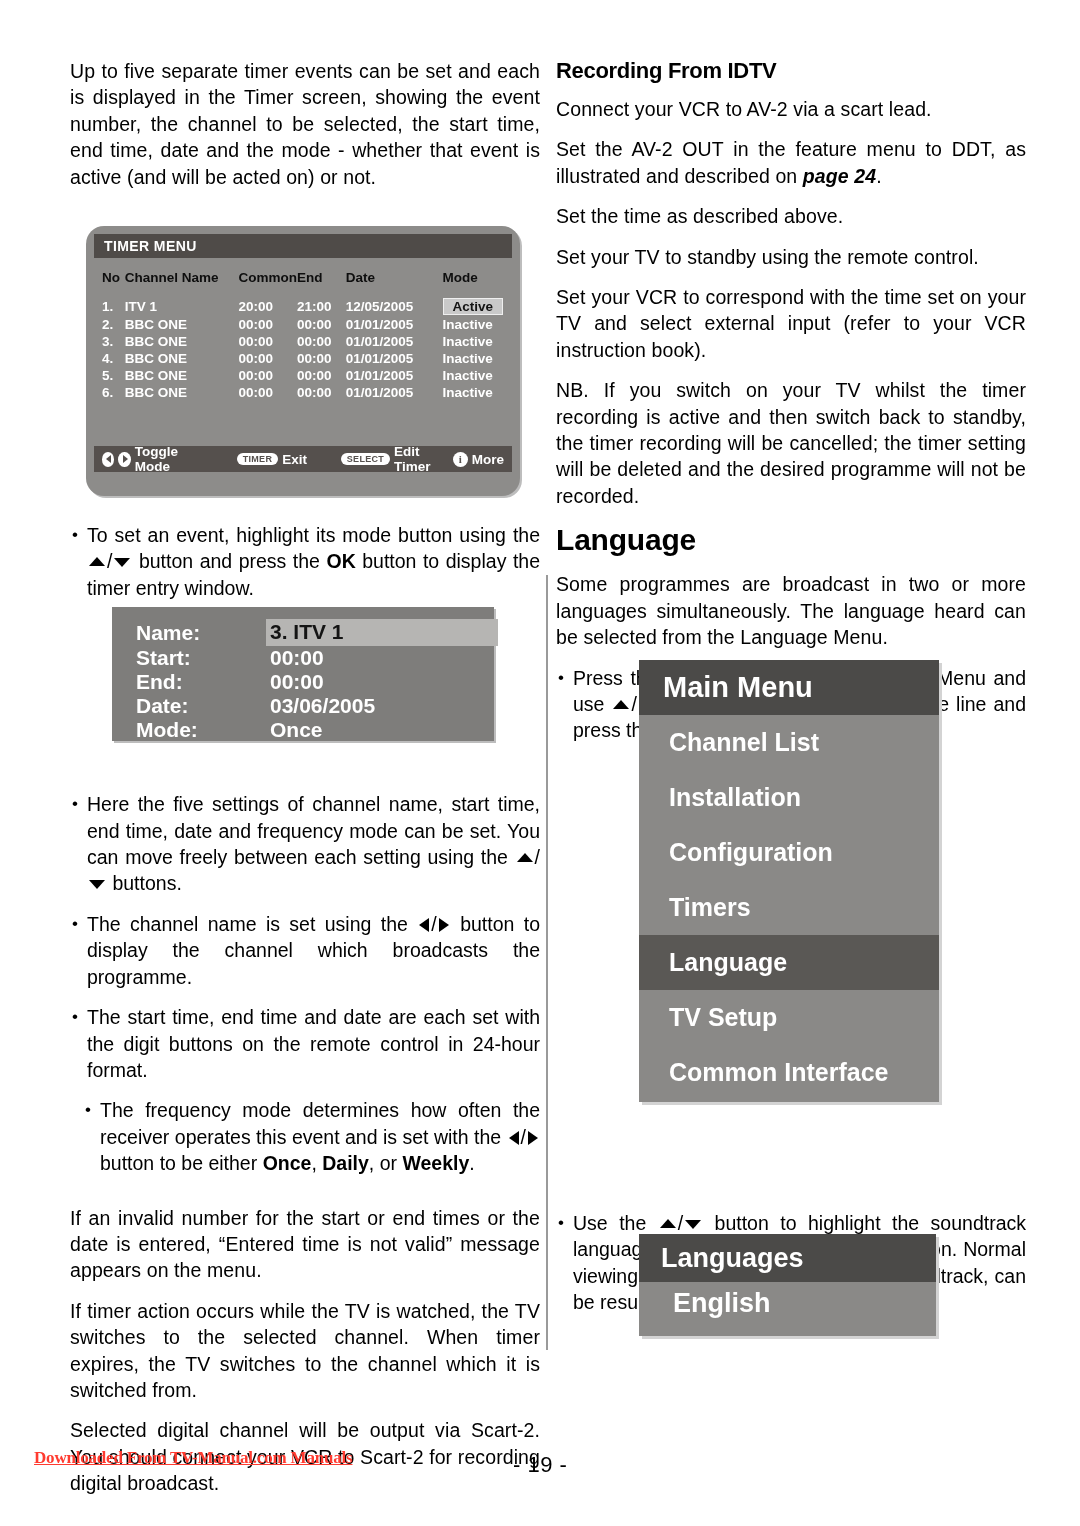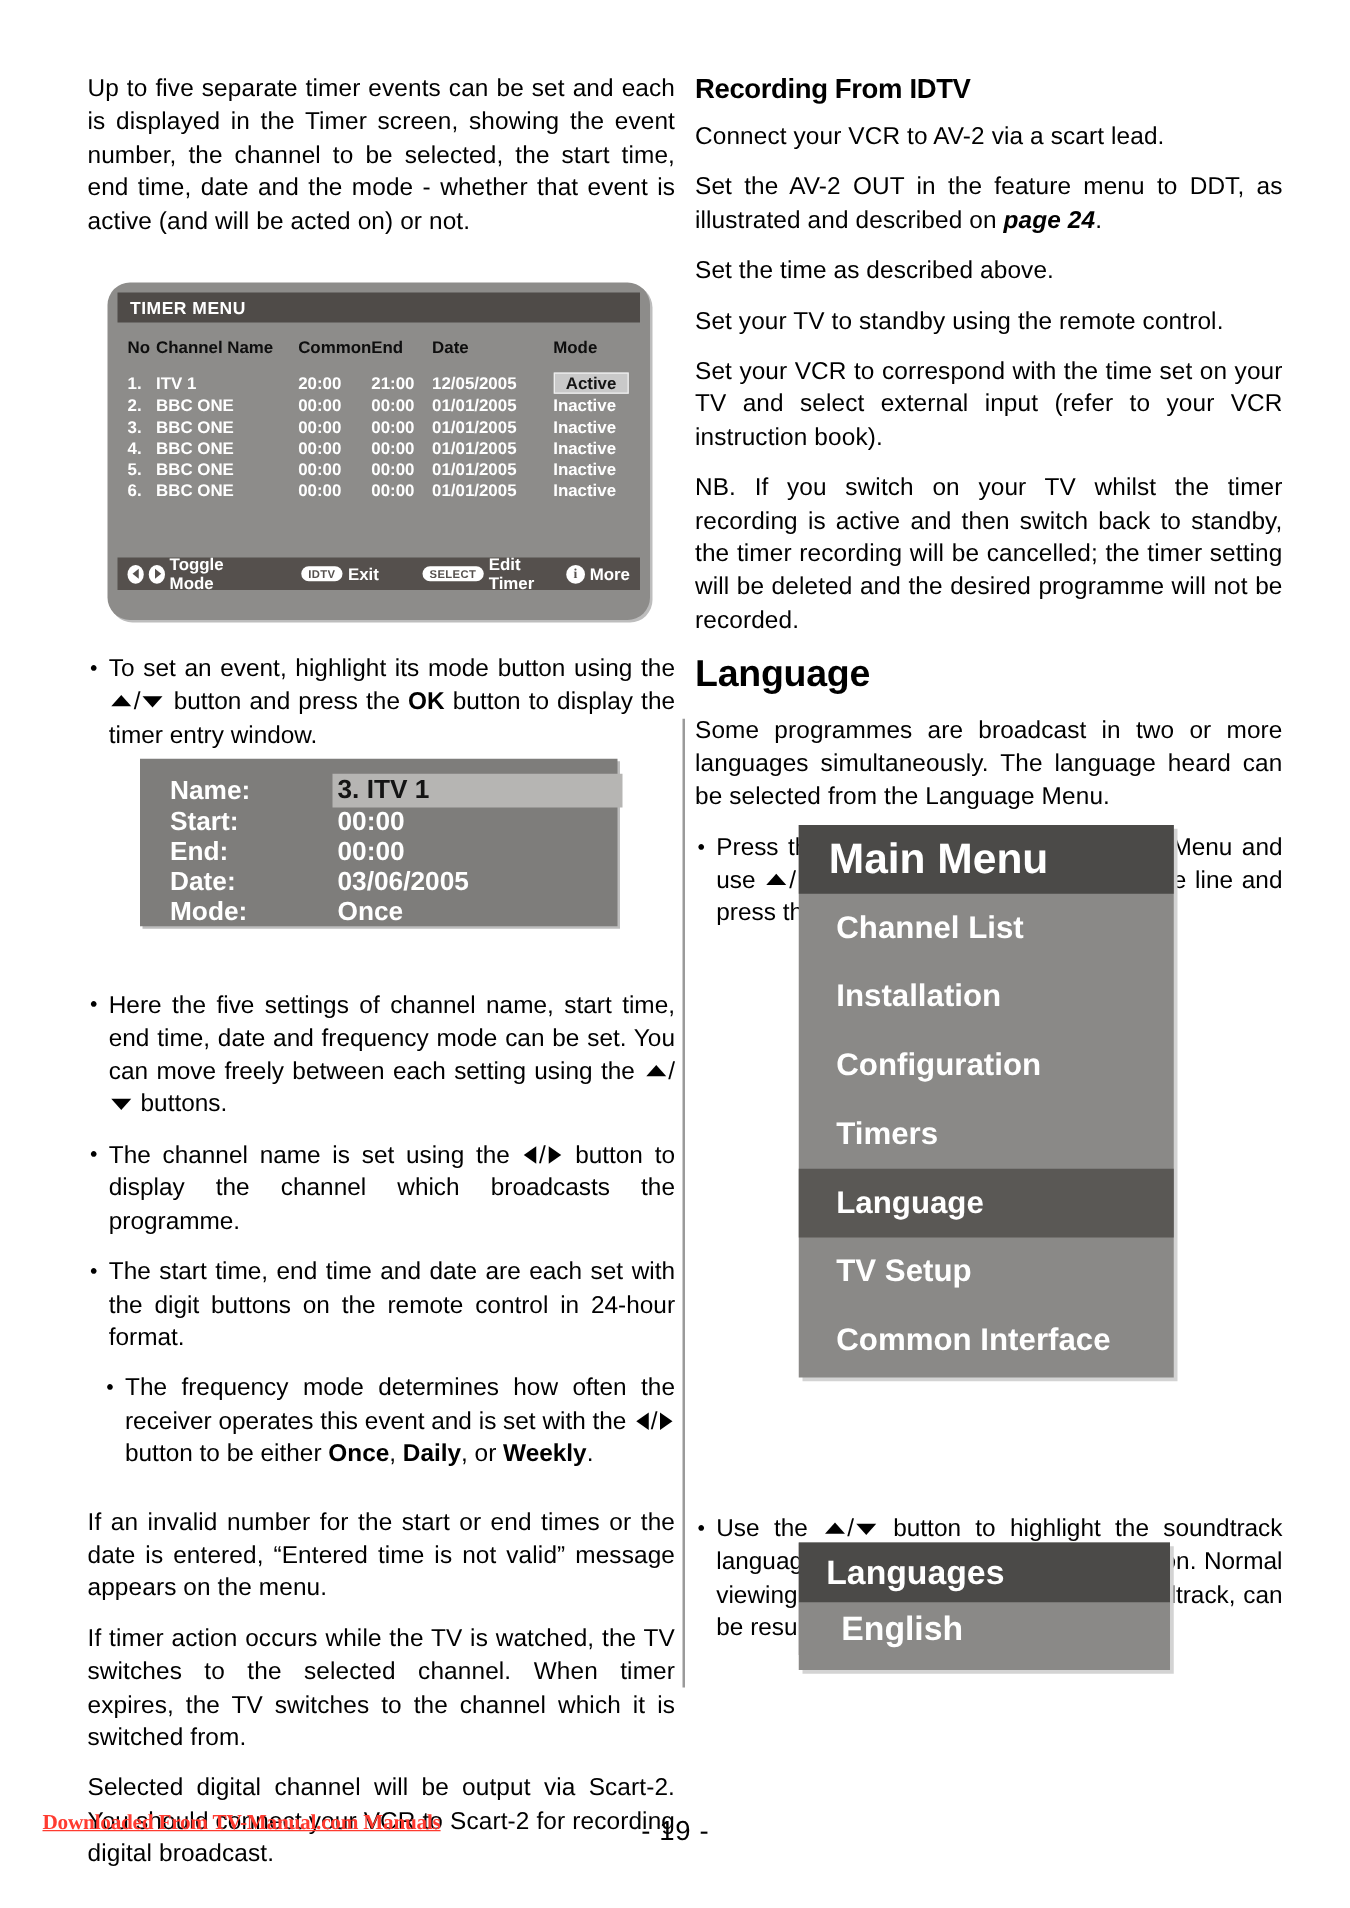--- a/index.html
+++ b/index.html
@@ -248,21 +248,21 @@
     position:absolute;
     left:639px; top:660px;
     width:300px; height:442px;
     background:#8a8987;
     box-shadow:3px 3px 0 #d3d3d3;
   }
   .osd-main .mtitle {
     height:55px;
     background:#4b4a48;
     color:#ffffff;
-    font-size:34px;
+    font-size:29px;
     font-weight:bold;
     line-height:55px;
     padding-left:24px;
   }
   .osd-main .mitem {
     height:55px;
     line-height:55px;
     color:#ffffff;
     font-size:25px;
     font-weight:bold;
@@ -483,21 +483,21 @@
     </table>
 
     <div class="statusbar">
       <div class="sb-item">
         <span class="circ l"></span>
         <span class="circ r"></span>
         <span>Toggle Mode</span>
       </div>
       <div class="sb-gap"></div>
       <div class="sb-item">
-        <span class="pill">IDTV</span>
+        <span class="pill">TIMER</span>
         <span>Exit</span>
       </div>
       <div class="sb-gap"></div>
       <div class="sb-item">
         <span class="pill">SELECT</span>
         <span>Edit Timer</span>
       </div>
       <div class="sb-spacer"></div>
       <div class="sb-item" style="padding-right:8px">
         <span class="info-ico">i</span>

